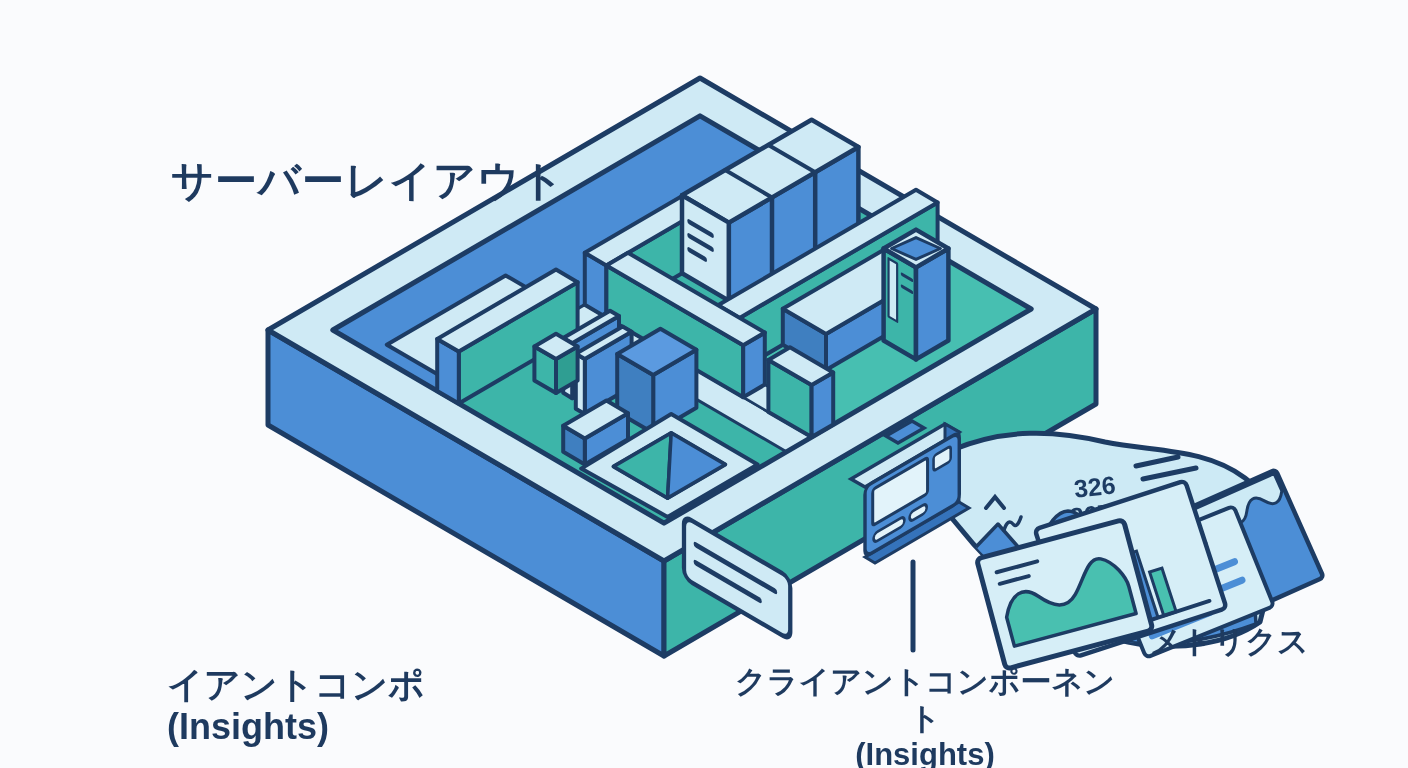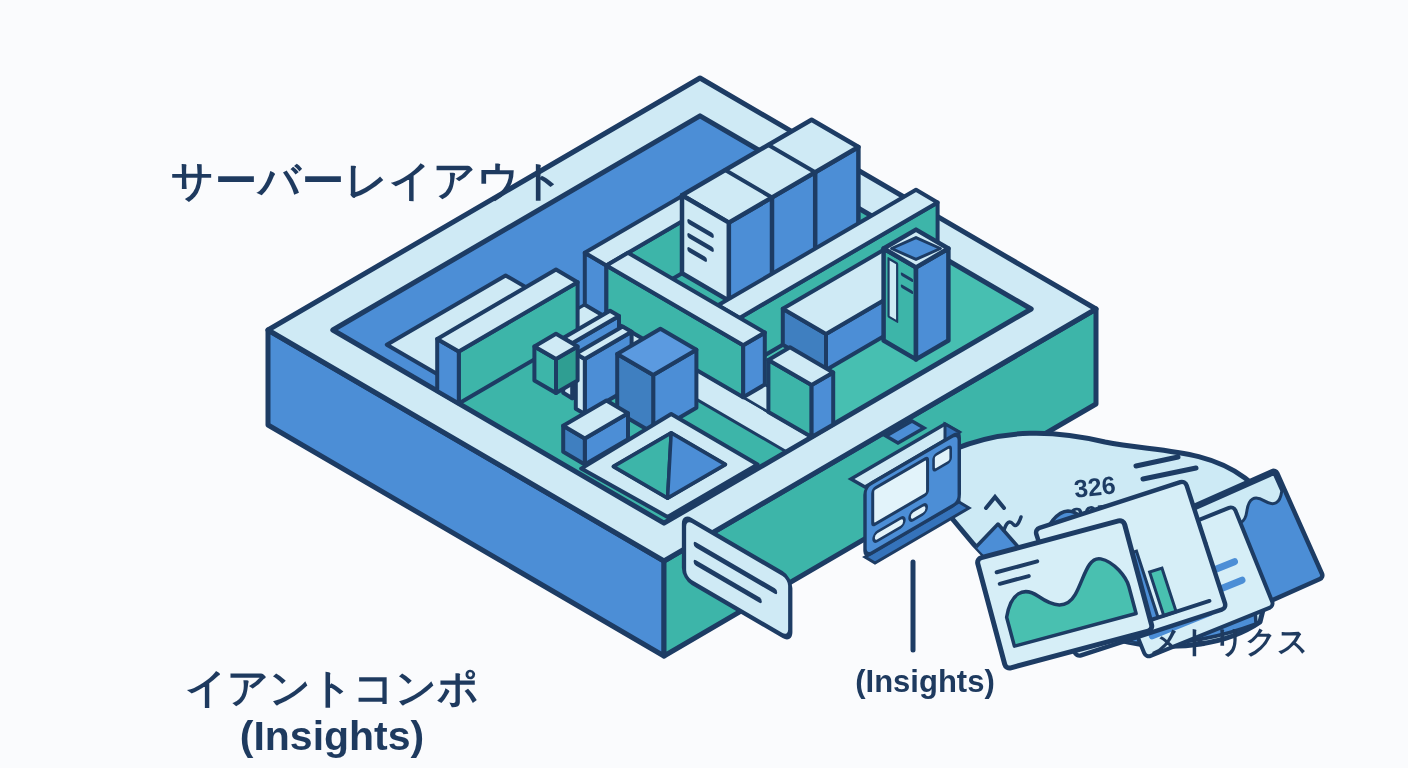--- a/index.html
+++ b/index.html
@@ -1,21 +1,21 @@
 <!DOCTYPE html>
 <html><head>
 <meta charset="utf-8">
 <style>
   html,body{margin:0;padding:0;}
   body{font-family:"Liberation Sans","DejaVu Sans",sans-serif;background:#fff;}
   .stage{position:relative;width:1408px;height:768px;background:#fafbfd;overflow:hidden;}
   svg{position:absolute;left:0;top:0;}
   .lbl{position:absolute;color:#1e3a5f;font-weight:bold;line-height:1.18;}
   .title{left:171px;top:136px;font-size:42px;letter-spacing:1px;margin-top:20px;}
-  .lbl-left{right:911px;top:664px;width:330px;text-align:center;font-size:41px;}
+  .lbl-left{right:911px;top:664px;width:330px;text-align:left;font-size:36px;}
   .lbl-center{left:725px;top:664px;width:400px;text-align:center;font-size:31px;}
   .lbl-metrics{left:1150px;top:624px;width:220px;font-size:31px;}
   text{font-family:"Liberation Sans","DejaVu Sans",sans-serif;}
 </style>
 </head>
 <body>
 
 <div class="stage">
 
 <svg width="1408" height="768" viewBox="0 0 1408 768">
@@ -226,18 +226,19 @@
 </svg>
 
 <div class="lbl title">サーバーレイアウト</div>
 
 <div class="lbl lbl-left">
   <div>イアントコンポ</div>
   <div>(Insights)</div>
 </div>
 
 <div class="lbl lbl-center">
+  <div>クライアントコンポーネント</div>
   <div>(Insights)</div>
 </div>
 
 <div class="lbl lbl-metrics">メトリクス</div>
 
 </div>
 
 </body></html>

